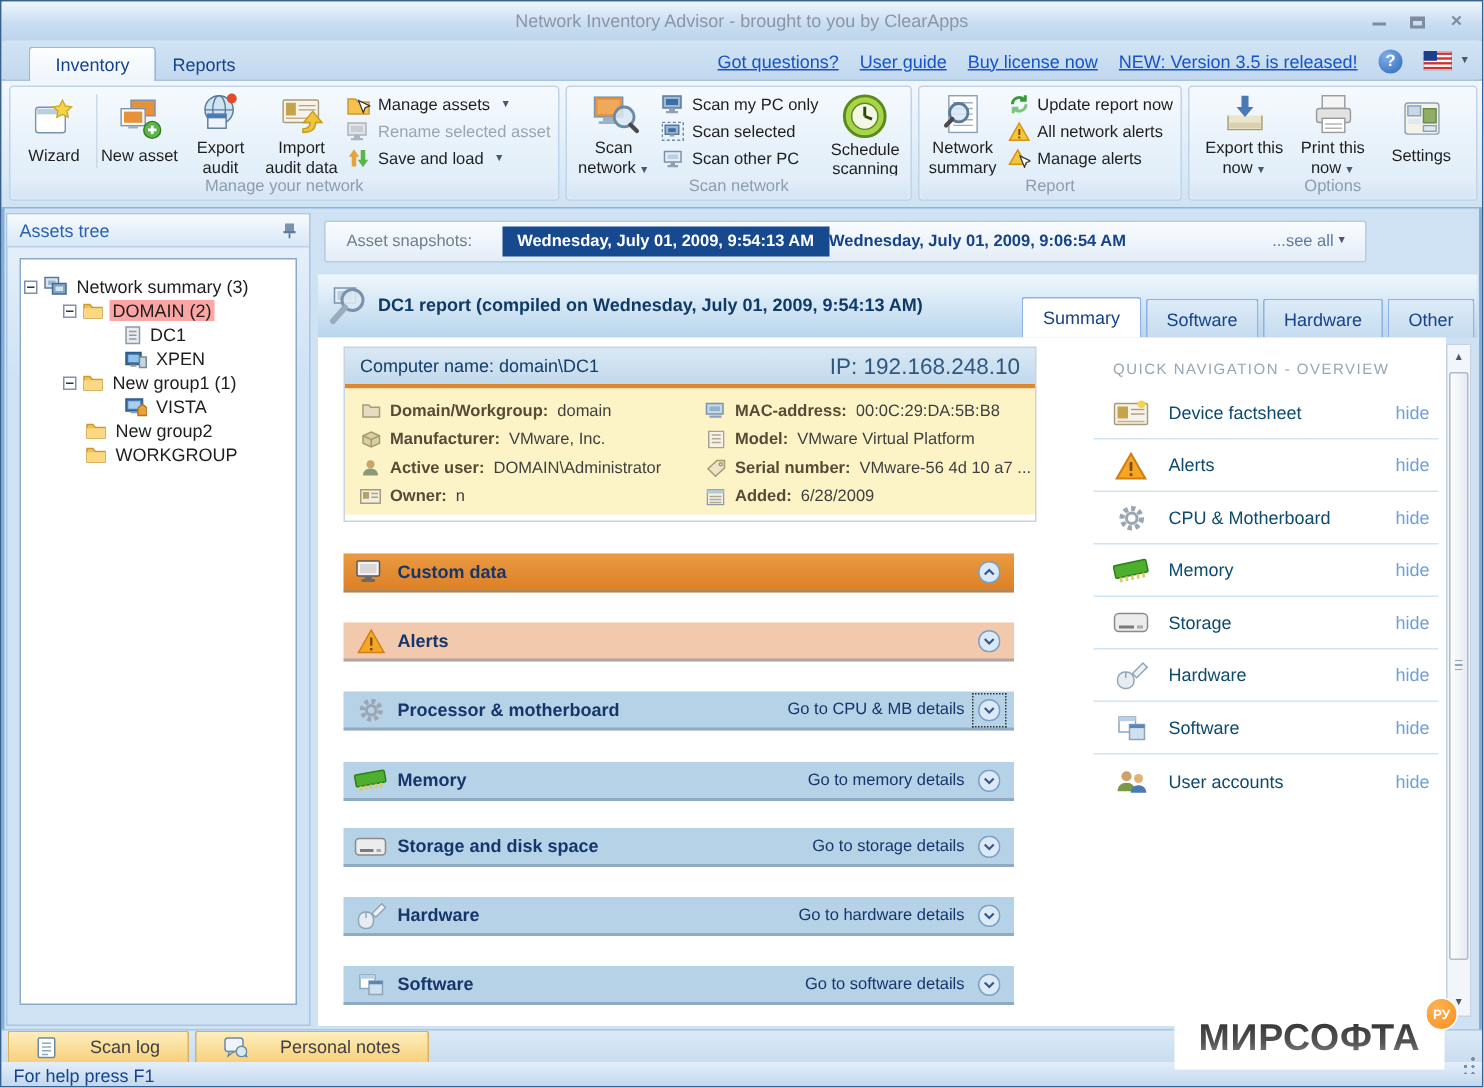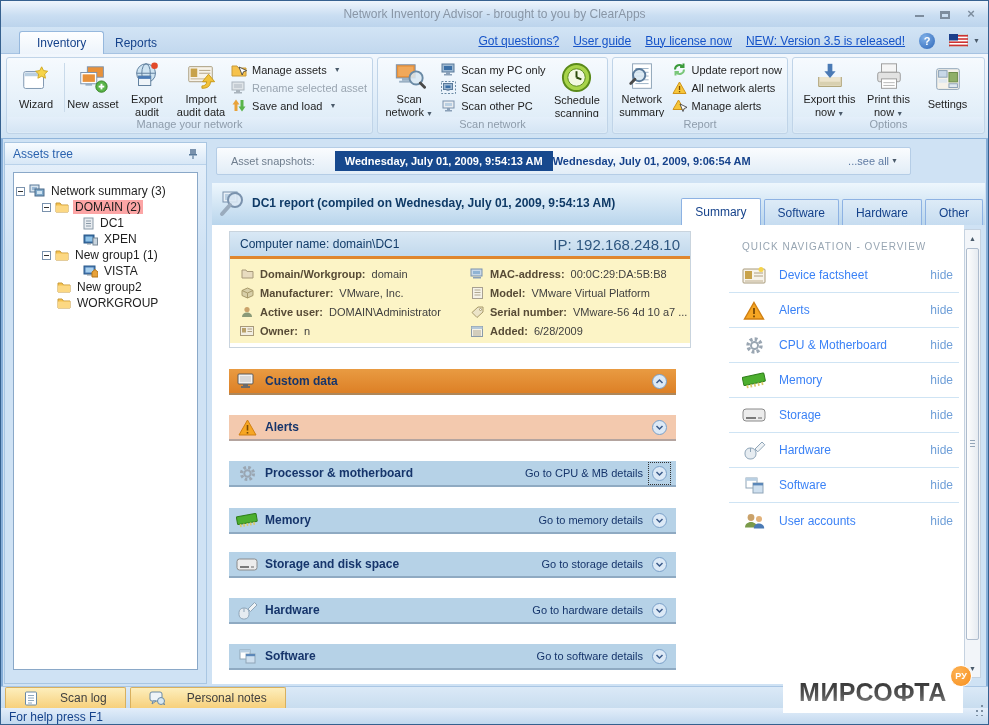--- a/index.html
+++ b/index.html
@@ -103,21 +103,21 @@
   .sec-title{font-weight:bold;color:#16356b}
   .sec-link{margin-left:auto;color:#16356b;font-size:11px;margin-right:9px;cursor:pointer}
   .sec-btn{width:15px;height:15px;margin-right:9px;flex:none;cursor:pointer;line-height:0}
   .sec-btn.focused{outline:1px dotted #333;outline-offset:3px}
 
   .qnav{position:absolute;left:517px;top:4px;width:230px}
   .qnav-title{color:#97a5b2;font-size:10px;letter-spacing:1px;padding:12px 0 6px 13px}
   .qitem{display:flex;align-items:center;height:35px;border-bottom:1px solid #cfe4f4;padding:0 6px 0 13px;gap:13px}
   .qitem:last-child{border-bottom:none}
   .qicon{width:24px;display:flex;justify-content:center;flex:none}
-  .qlabel{color:#3b82f6}
+  .qlabel{color:#0c4a6e}
   .qhide{margin-left:auto;color:#6f9fd8;cursor:pointer}
 
   
   .scroll{position:absolute;left:963px;top:228px;width:17px;height:449px;background:#f2f5f9;border:1px solid #c5d2e0}
   .sarrow{position:absolute;left:0;width:15px;height:15px;display:flex;align-items:center;justify-content:center;
     font-size:7px;color:#4a5a6a;cursor:pointer}
   .sthumb{position:absolute;left:1px;top:18px;width:13px;height:392px;
     background:linear-gradient(90deg,#fdfdfd,#e6ebf1);border:1px solid #aebccd;border-radius:2px;cursor:pointer}
   .sthumb::after{content:"";position:absolute;left:3px;right:3px;top:50%;height:7px;margin-top:-4px;
     background:repeating-linear-gradient(#93a5b8 0 1px,transparent 1px 3px)}

